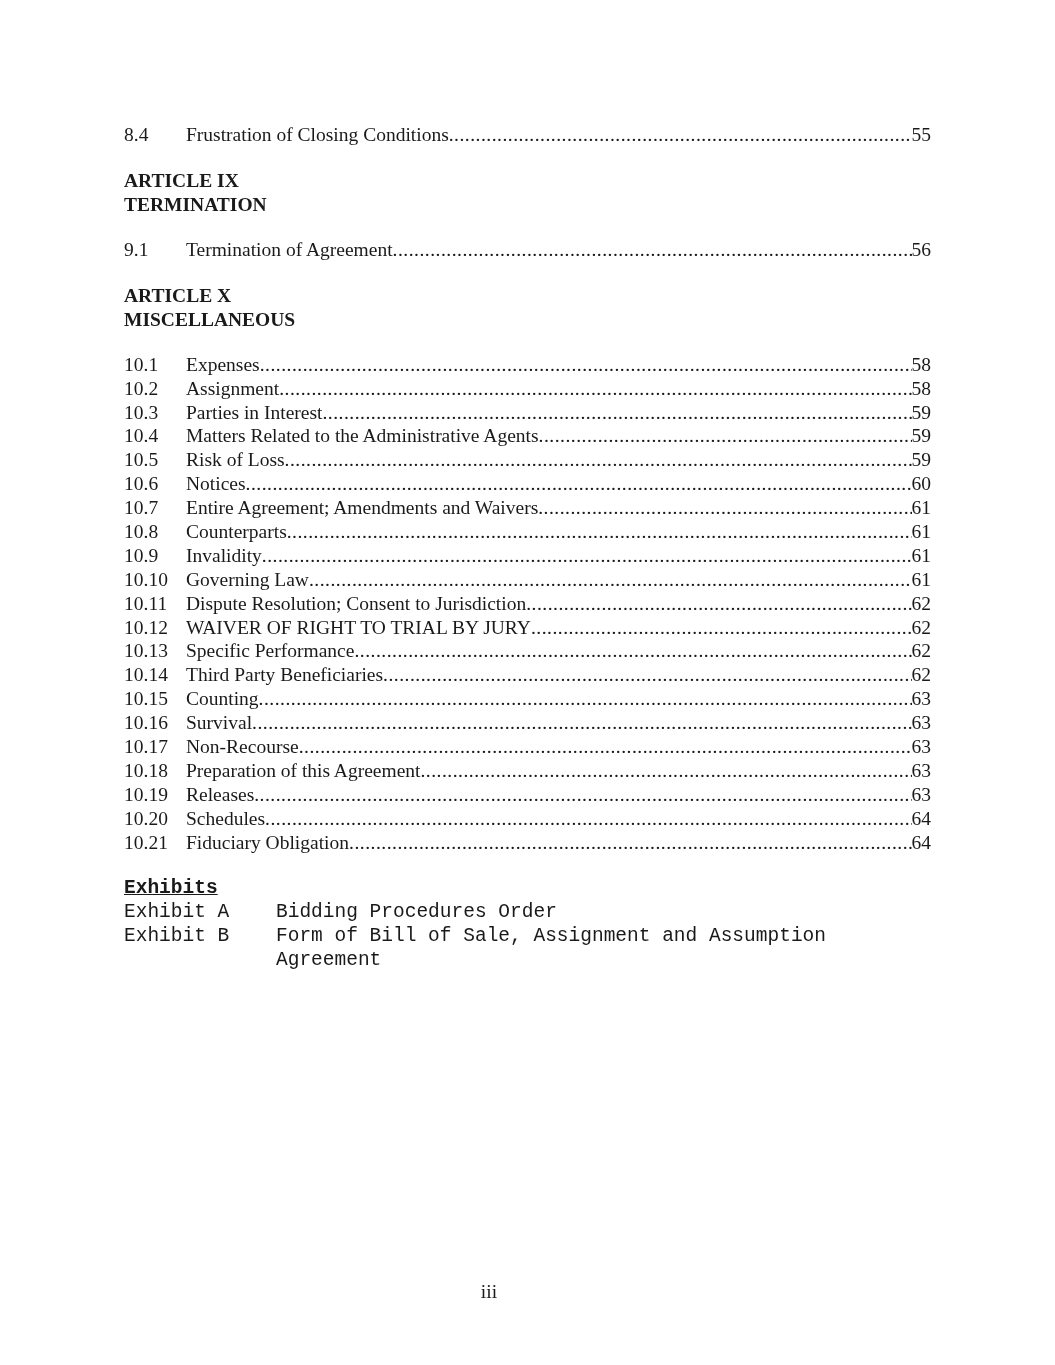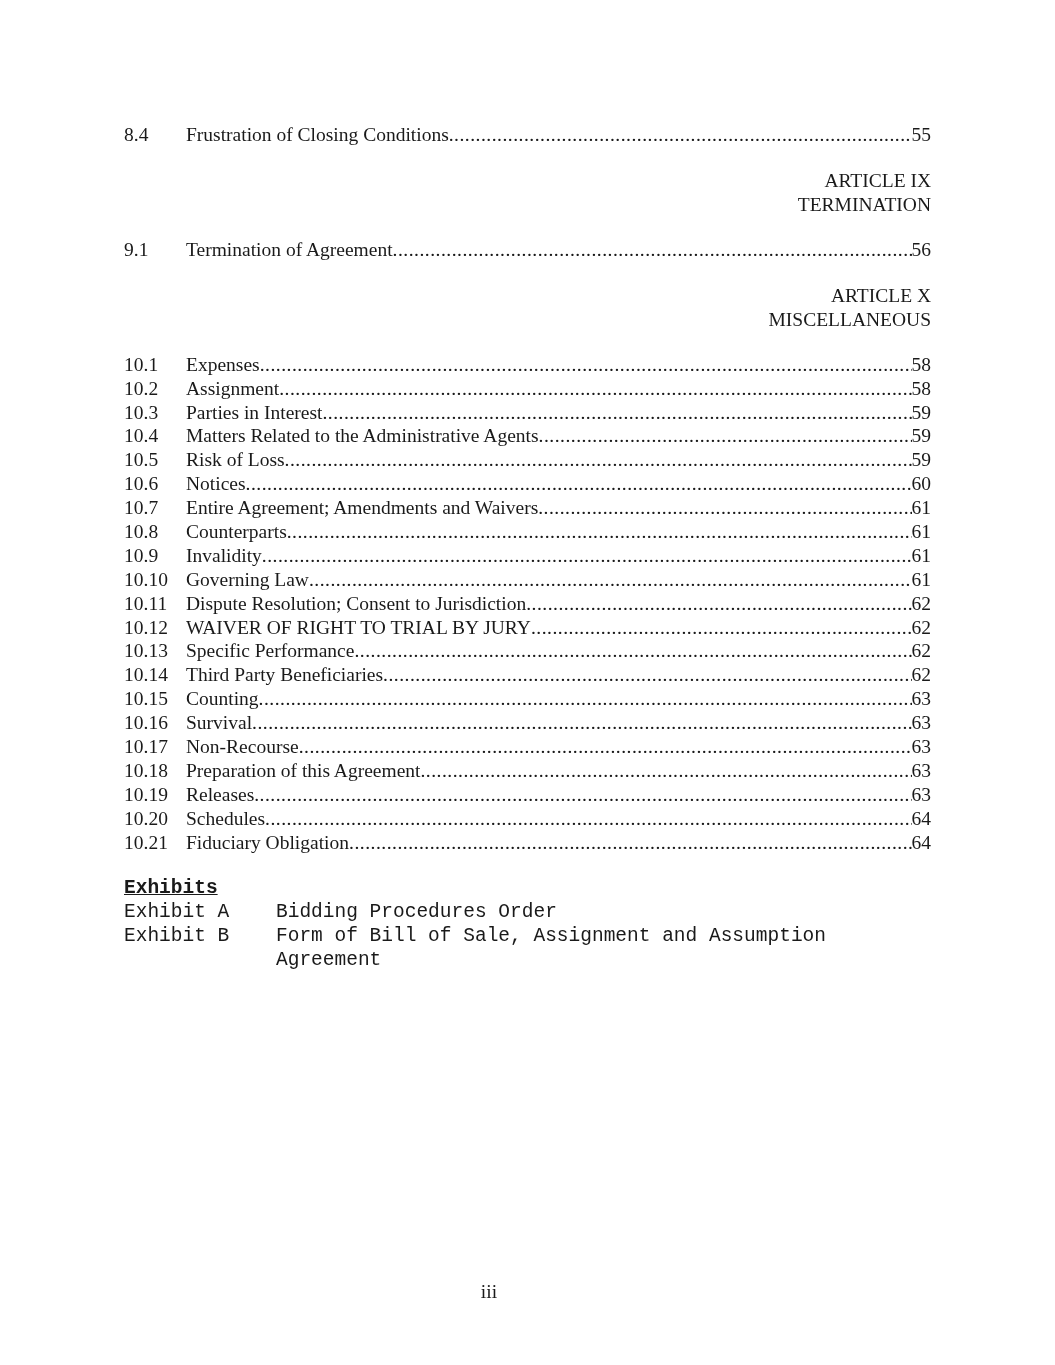--- a/index.html
+++ b/index.html
@@ -43,22 +43,23 @@
     letter-spacing: 0.5px;
   }
   .toc-dots::before {
     content: "........................................................................................................................................................................................................................................................";
   }
   .toc-page {
     flex: 0 0 auto;
     text-align: right;
   }
   .article-heading {
-    text-align: right;
+    text-align: left;
     line-height: 24px;
+    font-weight: bold;
   }
   .article-block {
     margin-top: 22px;
     margin-bottom: 21px;
   }
   .exhibits {
     margin-top: 22px;
     font-family: Liberation Mono, monospace;
   }
   .exhibits-title {

